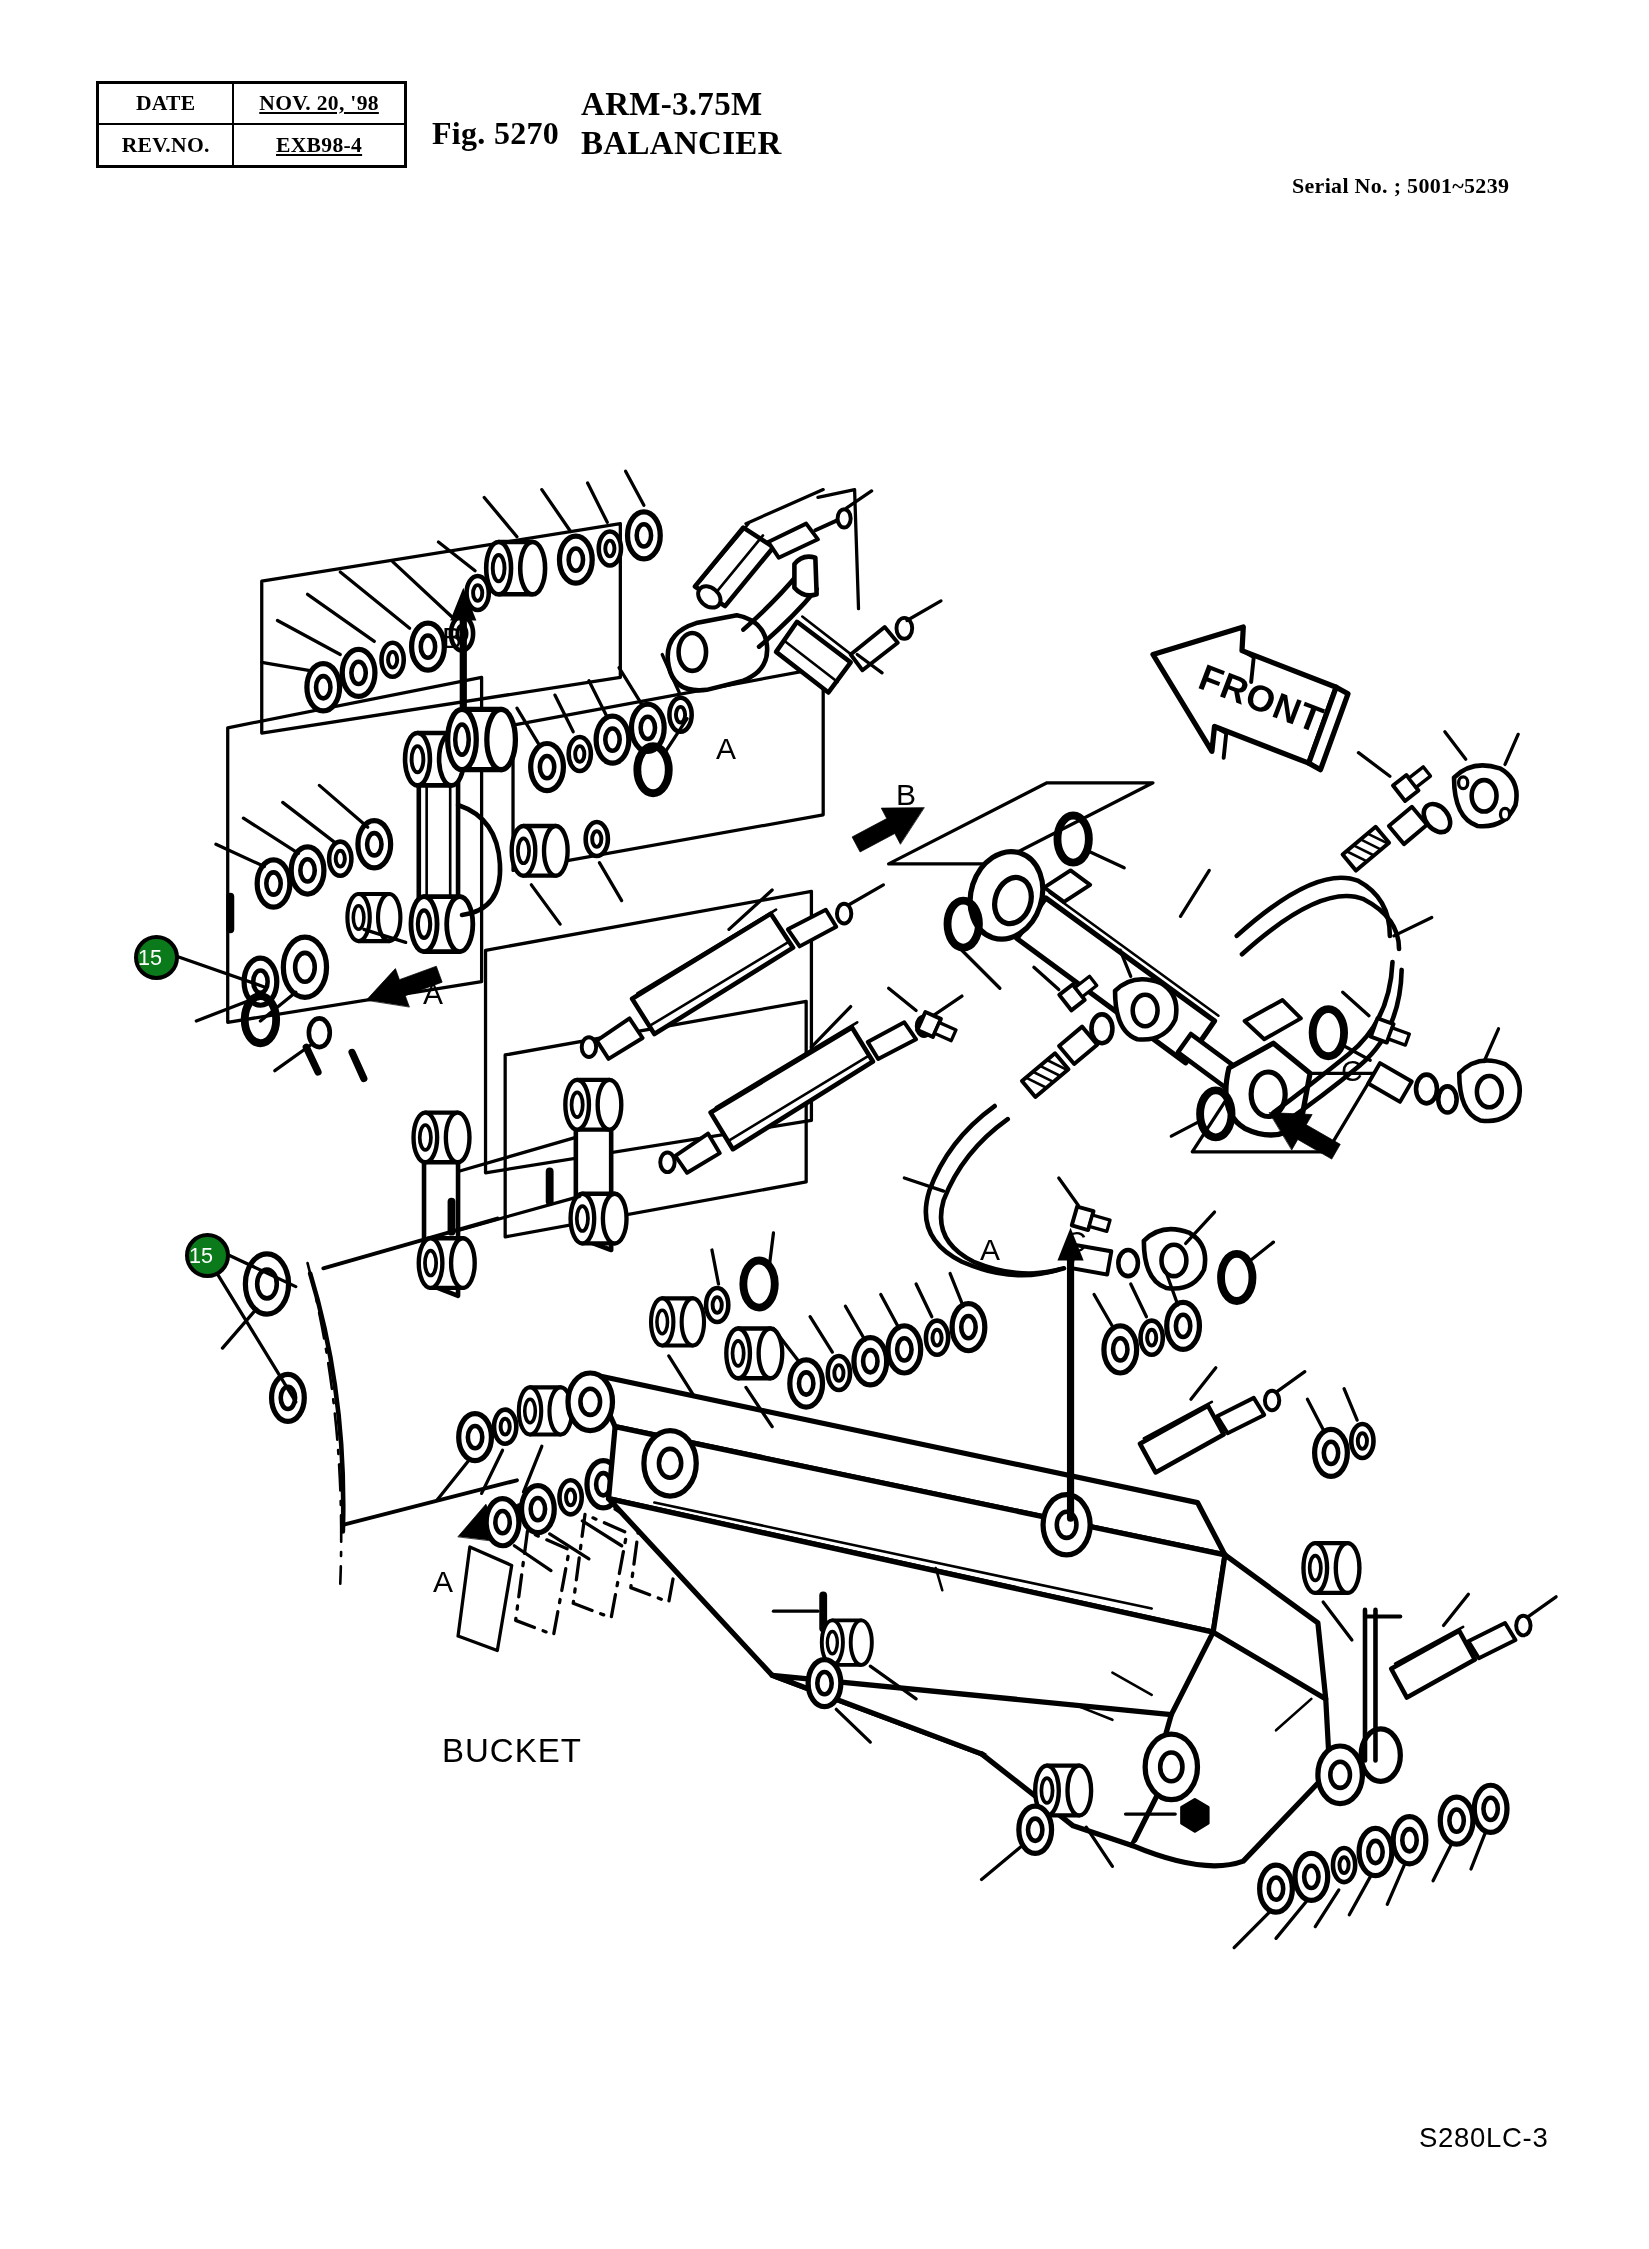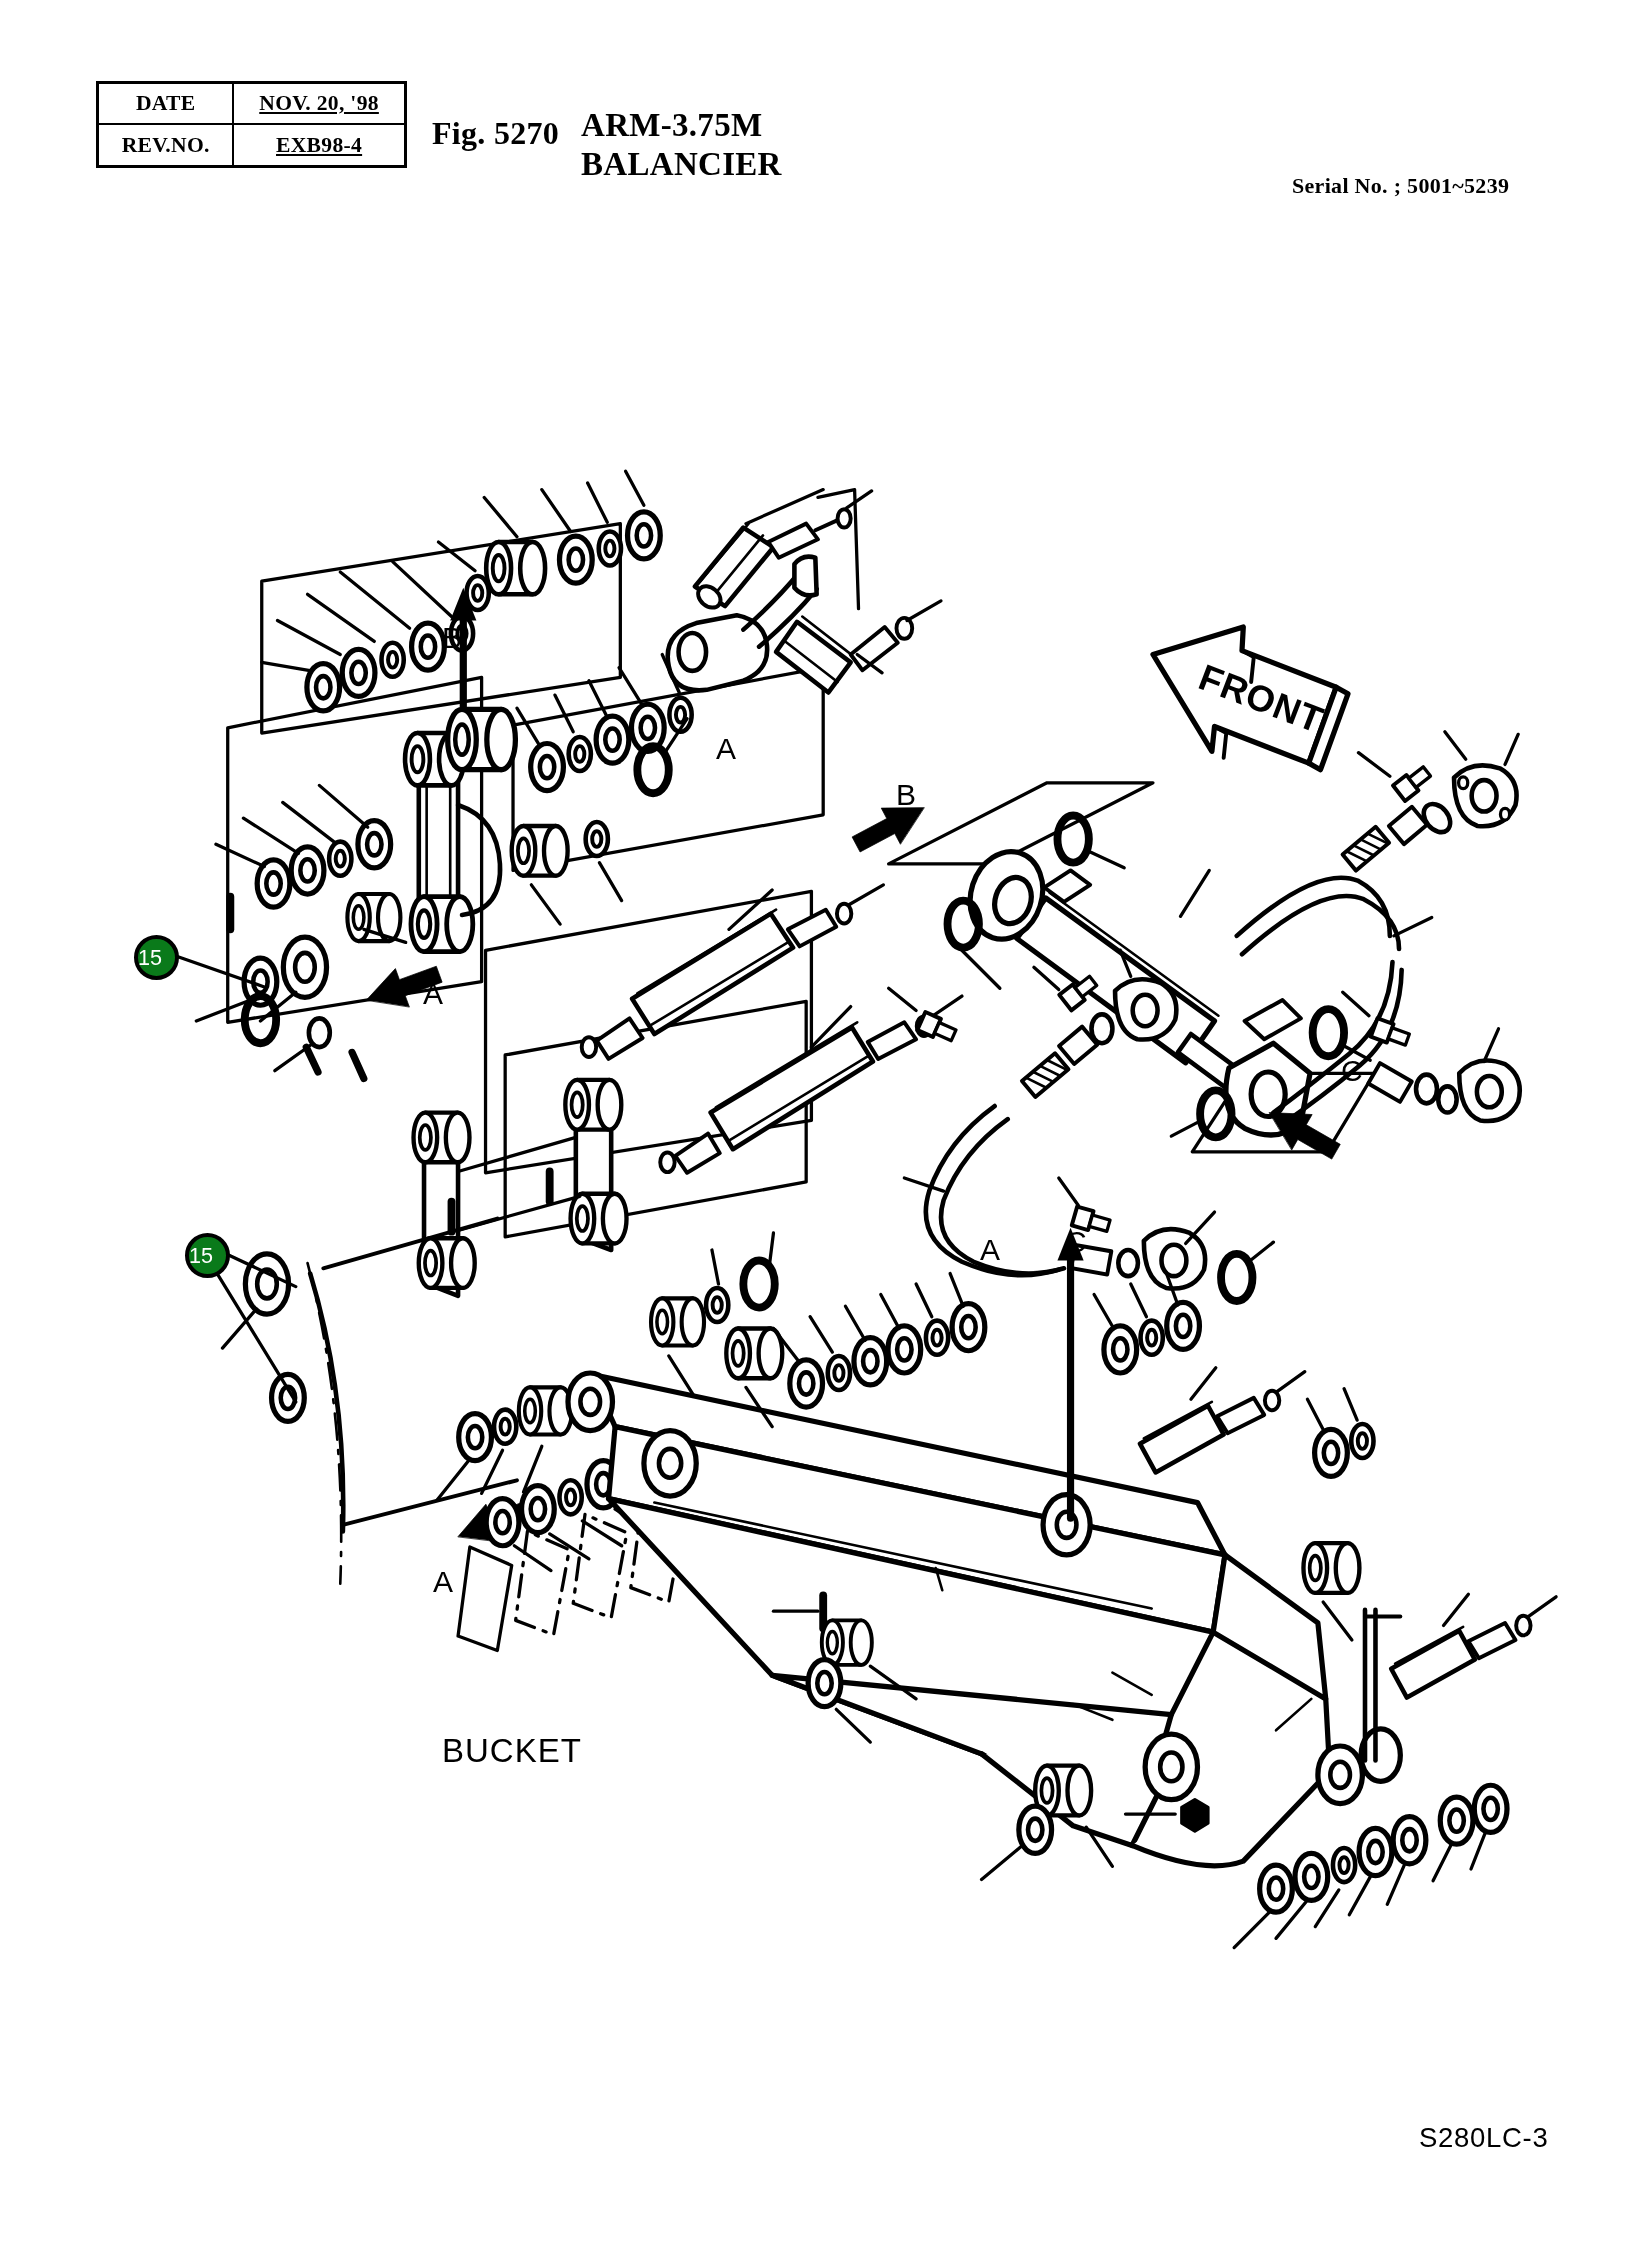--- a/index.html
+++ b/index.html
@@ -54,21 +54,21 @@
     top: 115px;
     font-family: "Liberation Serif", serif;
     font-weight: bold;
     font-size: 32px;
     letter-spacing: 0.3px;
     white-space: nowrap;
   }
   #title-lines {
     position: absolute;
     left: 581px;
-    top: 106px;
+    top: 85px;
     font-family: "Liberation Serif", serif;
     font-weight: bold;
     font-size: 33px;
     line-height: 1.18;
     letter-spacing: 0.3px;
     white-space: nowrap;
   }
   #serial-no {
     position: absolute;
     left: 1292px;

